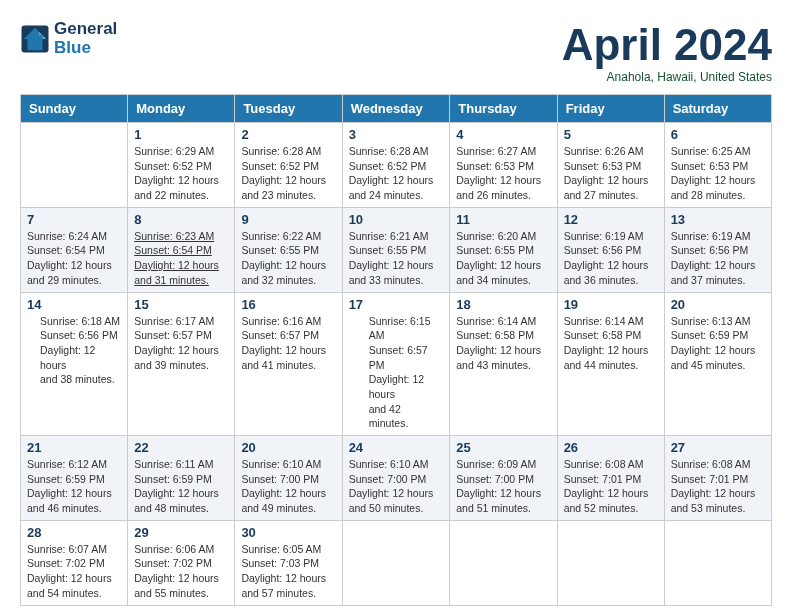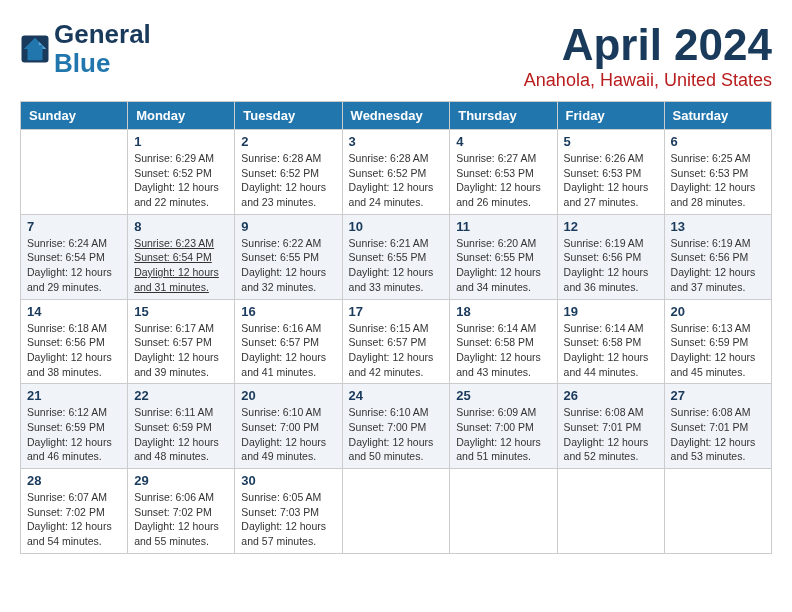--- a/index.html
+++ b/index.html
@@ -14,41 +14,41 @@
       display: flex;
       justify-content: space-between;
       align-items: flex-start;
       margin-bottom: 10px;
     }
     .logo {
       display: flex;
       align-items: center;
     }
     .logo-text {
-      font-size: 26px;
+      font-size: 17px;
       font-weight: bold;
       color: #1a3a5c;
       line-height: 1.1;
     }
     .logo-icon {
       width: 30px;
       height: 30px;
       margin-right: 4px;
     }
     .title-block {
       text-align: right;
     }
     .month-title {
       font-size: 44px;
       font-weight: bold;
       color: #1a3a5c;
     }
     .location {
-      font-size: 18px;
-      color: #b91c1c;
+      font-size: 12px;
+      color: #14532d;
     }
     table {
       width: 100%;
       border-collapse: collapse;
       font-size: 11px;
     }
     thead tr th {
       background-color: #2176ae;
       color: #fff;
       text-align: left;
@@ -212,42 +212,42 @@
           <span class="day-num">13</span>
           <div class="day-detail" style="white-space: pre-line;">Sunrise: 6:19 AM
 Sunset: 6:56 PM
 Daylight: 12 hours
 and 37 minutes.</div>
         </td>
       </tr>
       <tr>
         <td>
           <span class="day-num">14</span>
-          <div class="day-detail" style="white-space: pre-line;">Sunrise: 6:18 AM
+          <div class="day-detail" style="white-space: pre-line; margin-left: 13px;">Sunrise: 6:18 AM
 Sunset: 6:56 PM
 Daylight: 12 hours
 and 38 minutes.</div>
         </td>
         <td>
           <span class="day-num">15</span>
           <div class="day-detail" style="white-space: pre-line;">Sunrise: 6:17 AM
 Sunset: 6:57 PM
 Daylight: 12 hours
 and 39 minutes.</div>
         </td>
         <td>
           <span class="day-num">16</span>
           <div class="day-detail" style="white-space: pre-line;">Sunrise: 6:16 AM
 Sunset: 6:57 PM
 Daylight: 12 hours
 and 41 minutes.</div>
         </td>
         <td>
           <span class="day-num">17</span>
-          <div class="day-detail" style="white-space: pre-line;">Sunrise: 6:15 AM
+          <div class="day-detail" style="white-space: pre-line; margin-left: 20px;">Sunrise: 6:15 AM
 Sunset: 6:57 PM
 Daylight: 12 hours
 and 42 minutes.</div>
         </td>
         <td>
           <span class="day-num">18</span>
           <div class="day-detail" style="white-space: pre-line;">Sunrise: 6:14 AM
 Sunset: 6:58 PM
 Daylight: 12 hours
 and 43 minutes.</div>

